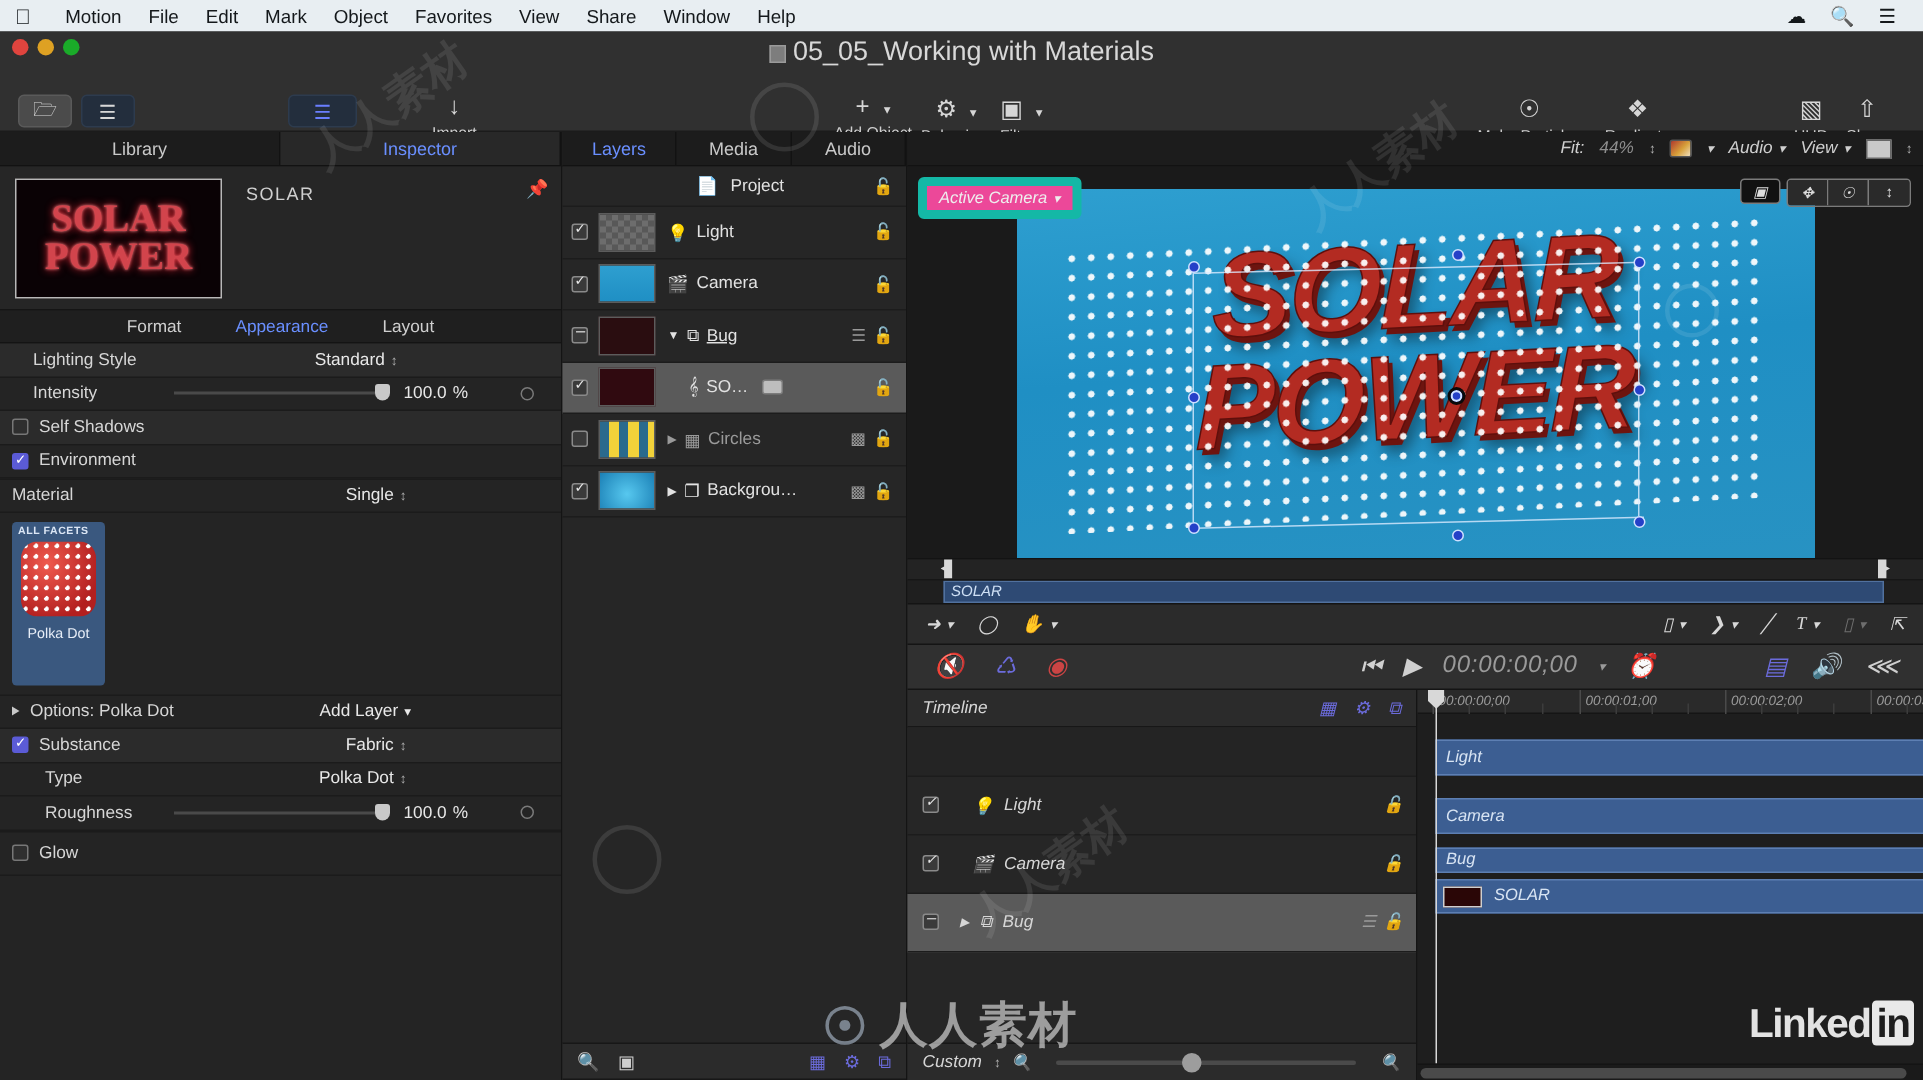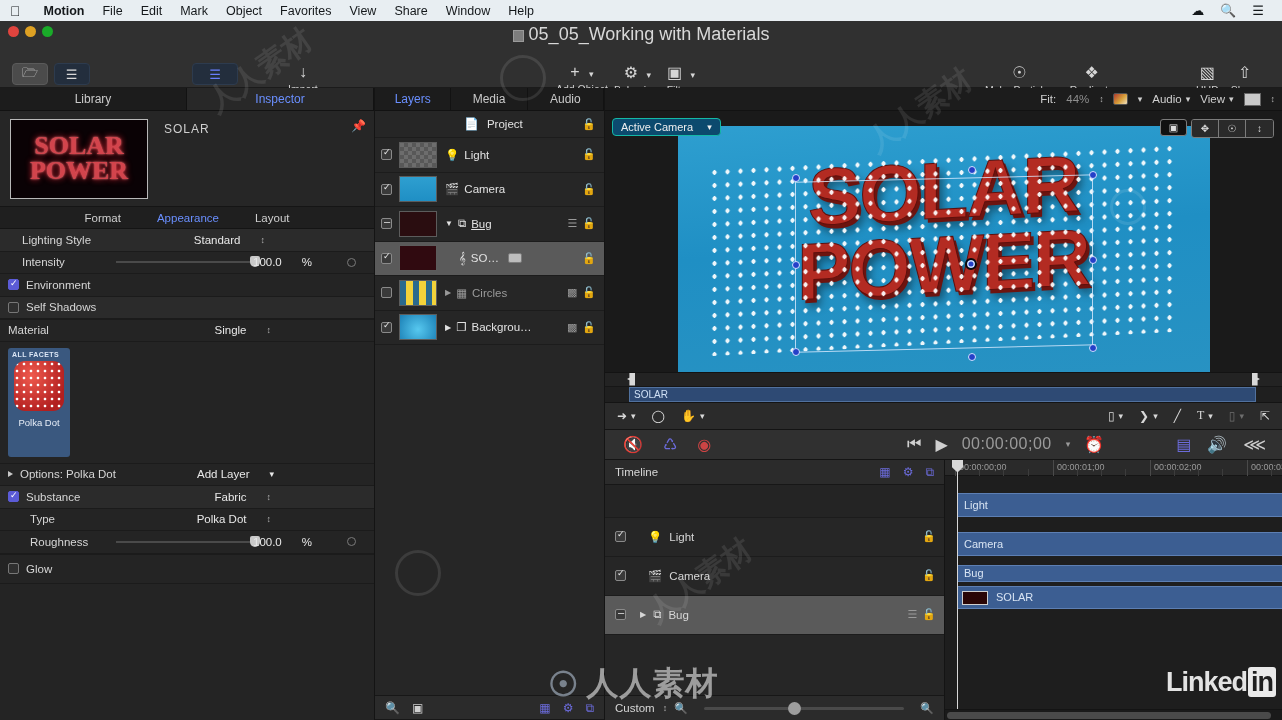--- a/index.html
+++ b/index.html
@@ -5,21 +5,21 @@
   * { box-sizing: border-box; margin:0; padding:0; }
   html,body { width:1282px; height:720px; overflow:hidden; background:#1e1e1e;
     font-family:"Liberation Sans", sans-serif; color:#d6d6d6; }
   .app { position:relative; width:1282px; height:720px; }
 
   
   .menubar { height:21px; background:#e8eef2; display:flex; align-items:center;
     padding:0 10px; gap:0px; color:#14181b; font-size:12.5px; }
   .menubar .apple { font-size:14px; margin-right:14px; line-height:1; }
   .menubar .mi { padding:0 9px; white-space:nowrap; }
-  .menubar .mi.bold { font-weight:bold;text-align:right; }
+  .menubar .mi.bold { font-weight:normal;text-align:right; }
   .menubar .spacer { flex:1; }
   .menubar .right-ico { padding:0 8px; font-size:13px; }
 
   
   .toolbar { height:67px; background:#303030;
     border-bottom:1px solid #1b1b1b; position:relative;
     display:flex; align-items:flex-start; }
   .winbtns { position:absolute; left:8px; top:5px; display:flex; gap:6px; }
   .wb { width:11px; height:11px; border-radius:50%; }
   .wb.r{background:#e0443e} .wb.y{background:#dea123} .wb.g{background:#1aab29}
@@ -72,21 +72,21 @@
   .sub-tabs .sb { color:#cfcfcf; }
   .sub-tabs .sb.active { color:#6a8fff; }
 
   .props { flex:1; overflow:hidden; background:#242424; }
   .prow { height:22.5px; display:flex; align-items:center; padding:0 8px;
     border-bottom:1px solid #1b1b1b; font-size:11.5px; position:relative; }
   .prow.alt { background:#2b2b2b; }
   .prow.header { background:#242424; font-weight:normal; color:#e0e0e0; }
   .prow .pname { flex:0 0 auto; color:#d6d6d6; }
   .prow .pval { position:absolute; right:46px; display:flex; align-items:center;
-    gap:20px; color:#e8e8e8; }
+    gap:4px; color:#e8e8e8; }
   .stepper { font-size:9px; color:#b0b0b0; letter-spacing:-1px; }
   .chk { width:11px; height:11px; border:1px solid #777; border-radius:2px;
     margin-right:7px; background:#2f2f2f; display:inline-block; flex:0 0 auto;}
   .chk.on { background:#5b5bd6; border-color:#5b5bd6; position:relative; }
   .chk.on:after { content:"✓"; position:absolute; left:1px; top:-2px;
     font-size:9px; color:#fff; }
   .tri { width:0;height:0;border-left:5px solid #c8c8c8;border-top:3.5px solid transparent;
     border-bottom:3.5px solid transparent; margin-right:7px; flex:0 0 auto;}
   .slider { position:absolute; right:118px; width:140px; height:2px; background:#4a4a4a;}
   .slider .knob { position:absolute; right:-4px; top:-5px; width:10px; height:11px;
@@ -130,32 +130,32 @@
   .lock { position:absolute; right:8px; font-size:11px; color:#9a9a9a; }
   .lockpair { position:absolute; right:8px; display:flex; gap:5px; align-items:center;
     font-size:11px; color:#9a9a9a;}
   .midtoolbar { height:25px; background:#2b2b2b; border-top:1px solid #171717;
     border-bottom:1px solid #171717; display:flex; align-items:center;
     padding:0 10px; gap:12px; }
   .midtoolbar .sp { flex:1; }
   .bico { font-size:12px; color:#6b6bdb; }
 
   
-  .canvascol { flex:1; display:flex; flex-direction:column; background:#1b1b1b; }
+  .canvascol { flex:1; display:flex; flex-direction:column; background:#1b1b1b;font-style:italic; }
   .cantop { height:23px; background:#1c1c1c; display:flex; align-items:center;
     justify-content:flex-end; gap:10px; padding:0 8px; font-size:11.5px;
     color:#cfcfcf; border-bottom:1px solid #121212; }
   .fitval { color:#8e8e8e; }
   .swatch-sm { width:15px;height:12px;border-radius:2px;
     background:linear-gradient(135deg,#b03a2e,#d7a03a 55%,#f0e0c0); border:1px solid #555;}
   .white-sq { width:17px;height:13px;background:#c9c9c9;border:1px solid #666;}
   .canvas { position:relative; flex:1; background:#1a1a1a; overflow:hidden; }
-  .cam-badge { position:absolute; left:7px; top:7px; background:#0c4a6e; color:#eee;
-    border:1px solid #14b8a6; border-radius:4px; font-size:11px; padding:2px 8px;
-    display:flex; align-items:center; gap:14px; z-index:5; }
+  .cam-badge { position:absolute; left:7px; top:7px; background:#ec4899; color:#eee;
+    border:6px solid #14b8a6; border-radius:4px; font-size:11px; padding:2px 8px;
+    display:flex; align-items:center; gap:4px; z-index:5; }
   .stage { position:absolute; left:73px; top:15px; width:532px; height:290px;
     background:linear-gradient(175deg,#2e9fd0 0%,#1f8fc4 40%,#2a93c2 100%); }
   .vtools { position:absolute; right:8px; top:8px; display:flex; gap:4px; z-index:5;}
   .vtools .vb { width:27px;height:17px;border:1px solid #7b7b7b;border-radius:3px;
     background:#2a2a2a; display:flex;align-items:center;justify-content:center;
     font-size:10px; color:#ddd;}
   .vtools .vb.act { background:#111; }
   .vtools .grp { display:flex; border:1px solid #7b7b7b; border-radius:3px;
     overflow:hidden; }
   .vtools .grp .vb { border:none; border-right:1px solid #7b7b7b; border-radius:0; }
@@ -379,28 +379,28 @@
           <span class="slider">
               <span class="knob"></span>
             </span>
           <span class="pval" style="right:62px;">
             <span>100.0</span>
             <span>%</span>
           </span>
           <span class="reset"></span>
         </div>
 
+        <div class="prow alt">
+          <span class="chk"></span>
+          <span class="pname">Self Shadows</span>
+        </div>
+
         <div class="prow">
           <span class="chk on"></span>
           <span class="pname">Environment</span>
-        </div>
-
-        <div class="prow alt">
-          <span class="chk"></span>
-          <span class="pname">Self Shadows</span>
         </div>
 
         <div class="prow header" style="border-top:1px solid #1b1b1b;">
           <span class="pname">Material</span>
           <span class="pval" style="right:104px;">
             <span>Single</span>
             <span class="stepper">↕</span>
           </span>
         </div>
 

